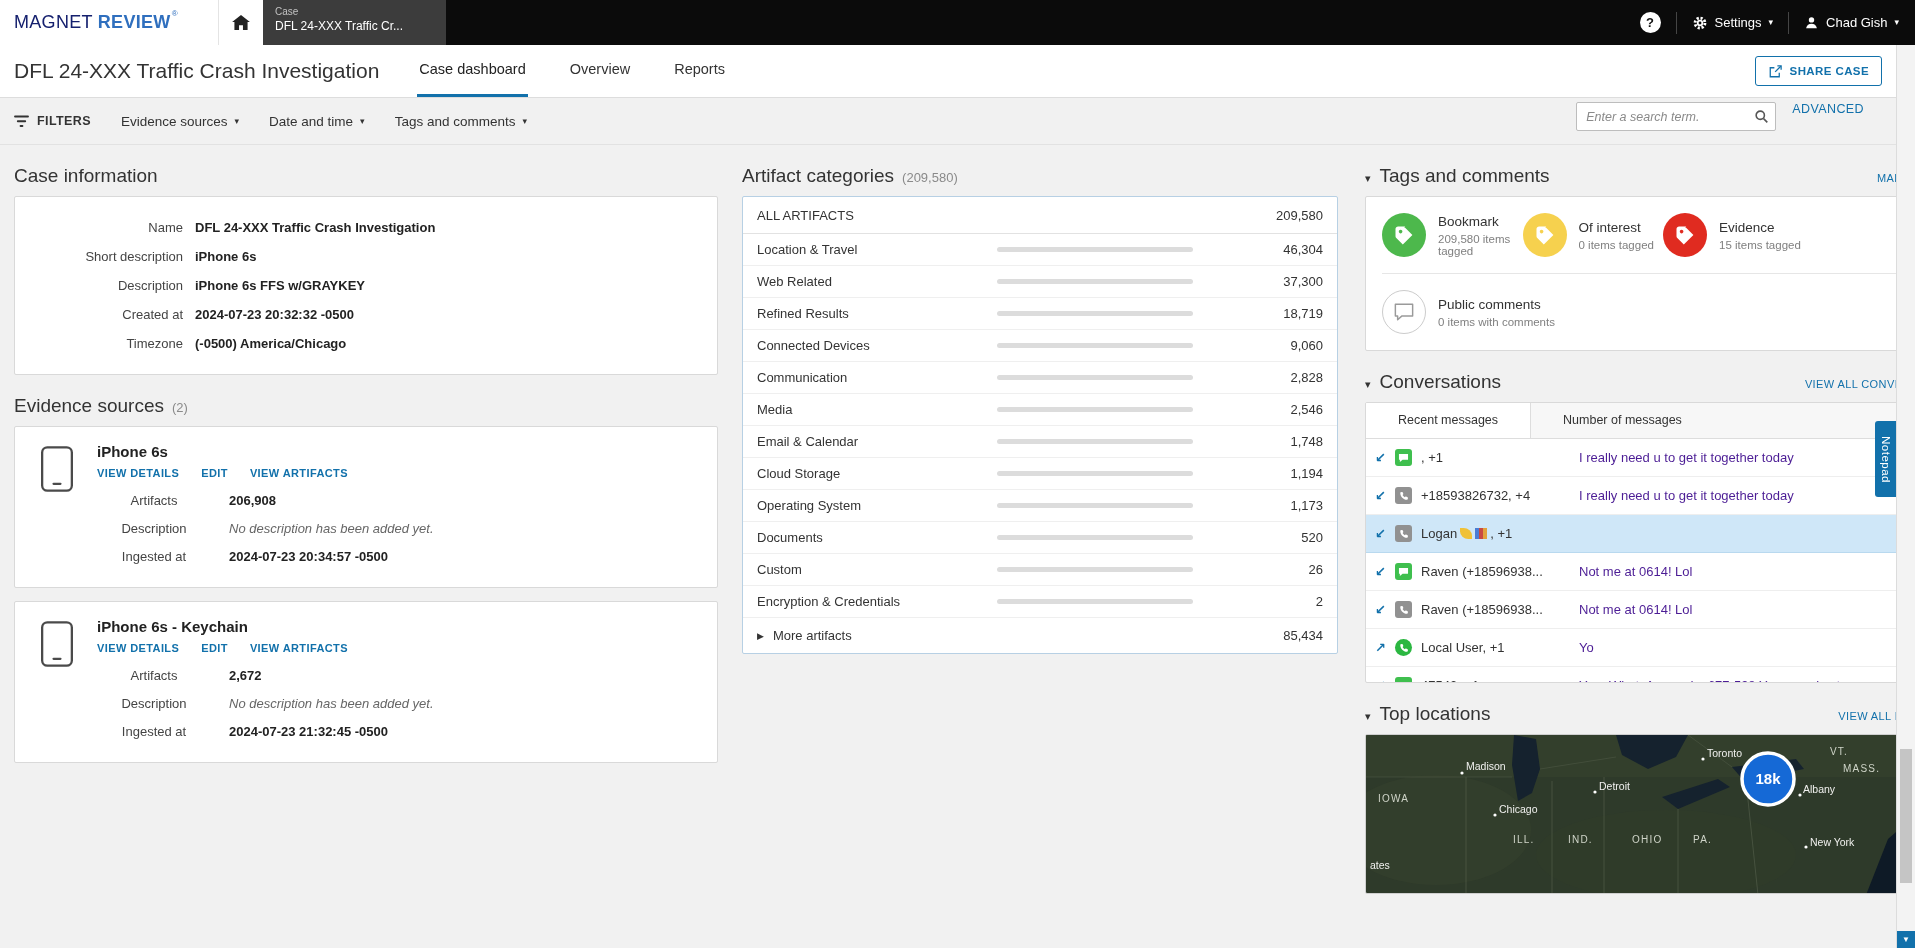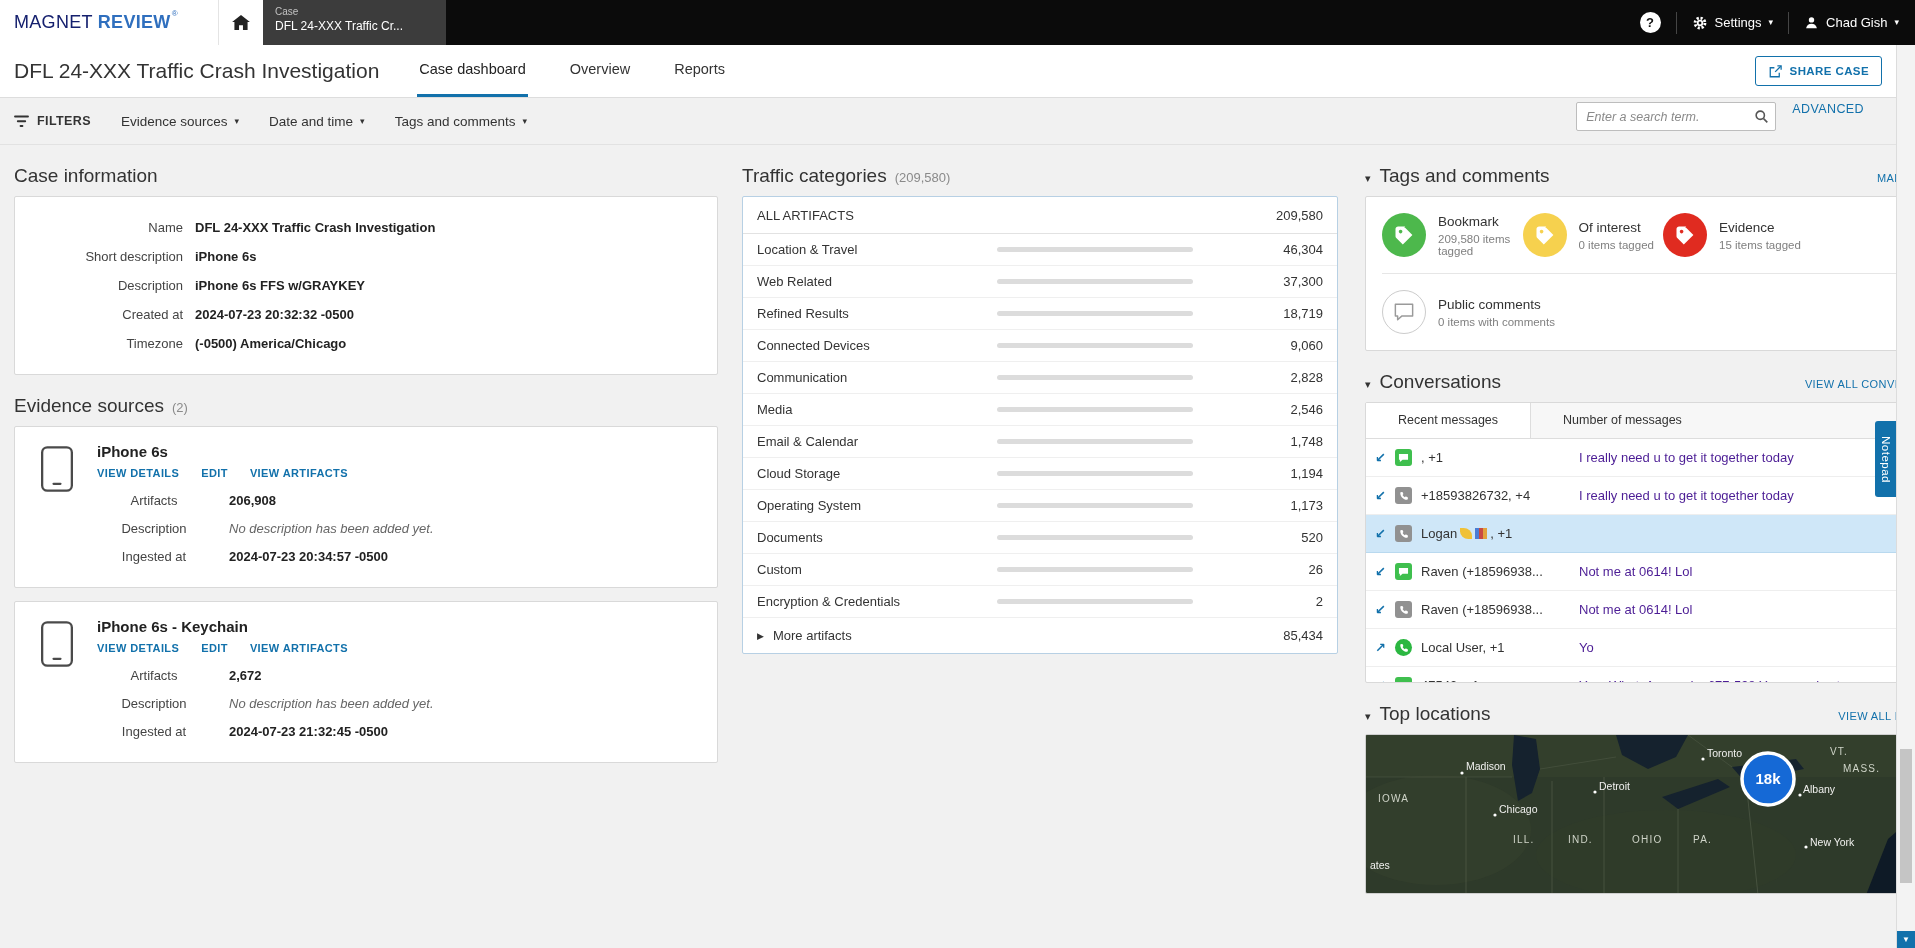--- a/index.html
+++ b/index.html
@@ -307,21 +307,21 @@
         <div class="ev-row">
           <span class="ev-label">Ingested at</span>
           <span class="ev-value">2024-07-23 21:32:45 -0500</span>
         </div>
       </div>
     </div>
   </div>
 
   <div class="col-mid">
     <div class="sec-head">
-      <span class="sec-title">Traffic categories</span>
+      <span class="sec-title">Artifact categories</span>
       <span class="sec-count">(209,580)</span>
     </div>
     <div class="card cat-card">
       <div class="cat-all">
         <span class="cat-label">ALL ARTIFACTS</span>
         <span class="cat-value">209,580</span>
       </div>
       <div class="cat-row">
         <span class="cat-label">Location &amp; Travel</span>
         <span class="bar-track"><span class="bar-fill" style="width: 61%;"></span></span>

